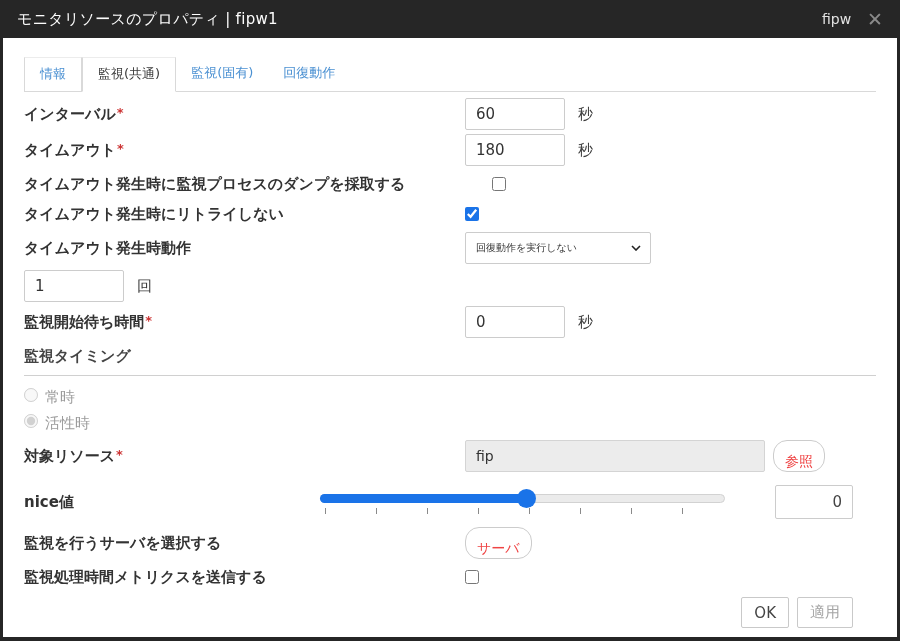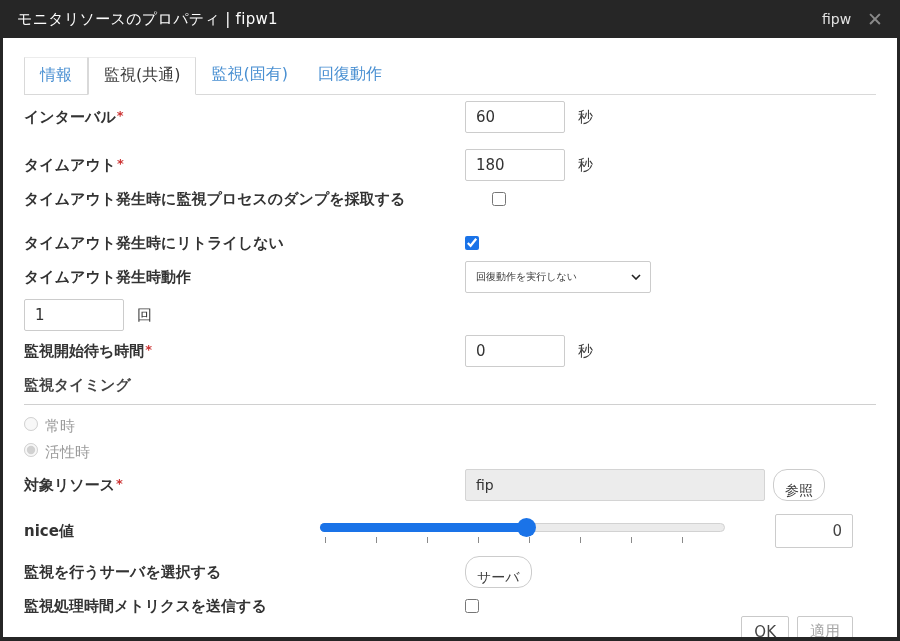--- a/index.html
+++ b/index.html
@@ -17,36 +17,36 @@
   .titlebar{height:38px;background:var(--titlebar);display:flex;align-items:center;flex:0 0 auto;
     padding:0 14px 0 14px;color:#fff;}
   .titlebar .title{font-size:15px;color:#fdfdfd;letter-spacing:.3px;}
   .titlebar .spacer{flex:1;}
   .titlebar .ctx{font-size:14px;color:#e2e2e2;margin-right:16px;}
   .titlebar .close{font-size:19px;color:#8a8a8a;font-weight:bold;cursor:pointer;line-height:1;}
   
   .content{flex:1;background:#fff;padding:0 21px;display:flex;flex-direction:column;overflow:hidden;}
   
   .tabs{display:flex;margin-top:18px;border-bottom:1px solid #d9d9d9;flex:0 0 auto;}
-  .tab{font-size:16px;color:var(--tab-link);padding:7px 15px 8px 15px;cursor:pointer;position:relative;top:1px;}
+  .tab{font-size:13px;color:var(--tab-link);padding:7px 15px 8px 15px;cursor:pointer;position:relative;top:1px;}
   .tab.boxed{border-left:1px solid #d9d9d9;border-right:1px solid #d9d9d9;border-top:1px solid #ececec;}
   .tab.active{color:#3a3a3a;background:#fff;border-left:1px solid #d9d9d9;border-right:1px solid #d9d9d9;
     border-top:1px solid #ececec;border-bottom:1px solid #fff;}
   
   .form{flex:1;display:flex;flex-direction:column;padding-top:6px;}
   .row{display:flex;align-items:center;}
   .row .lbl{width:441px;flex:0 0 441px;font-size:15px;font-weight:bold;color:var(--label);}
   .req{color:var(--required);font-size:13px;vertical-align:top;margin-left:1px;}
   .unit{font-size:15px;color:#3a3a3a;margin-left:13px;font-weight:normal;}
   input.num{width:100px;height:32px;border:1px solid var(--border);border-radius:2px;
     font-size:15px;color:#333;padding:0 10px;outline:none;}
   .r1{height:32px;}
-  .r2{margin-top:16px;height:32px;}
+  .r2{margin-top:4px;height:32px;}
   .r3{margin-top:4px;height:28px;gap:27px;}
-  .r4{margin-top:16px;height:28px;}
+  .r4{margin-top:2px;height:28px;}
   .r5{margin-top:4px;height:32px;}
   .r6{margin-top:6px;height:32px;}
   .r7{margin-top:4px;height:32px;}
   input[type=checkbox]{width:14px;height:14px;accent-color:var(--accent);cursor:pointer;}
   
   .select{width:186px;height:32px;border:1px solid var(--border);border-radius:2px;background:#fff;
     display:flex;align-items:center;justify-content:space-between;padding:0 9px 0 10px;cursor:pointer;}
   .select .sel-val{font-size:10px;color:#333;}
   .select .chev{width:10px;height:6px;flex:0 0 auto;}
   
@@ -56,21 +56,21 @@
   .radio-row{display:flex;align-items:flex-start;height:24px;}
   .radio-row.first{margin-top:12px;}
   .radio-row.second{margin-top:2px;}
   input[type=radio]{width:14px;height:14px;margin-right:7px;}
   .radio-lbl{font-size:15px;color:var(--muted);}
   
   .r-target{margin-top:2px;height:32px;}
   input.ro{width:300px;height:32px;background:#ececec;border:1px solid #d4d4d4;border-radius:2px;
     font-size:14px;color:#333;padding:0 10px;}
   .btn{height:32px;background:#fff;border:1px solid var(--border);border-radius:14px;
-    font-size:14px;color:#404040;padding:12px 11px;cursor:pointer;}
+    font-size:14px;color:#ef4444;padding:12px 11px;cursor:pointer;}
   .browse{margin-left:8px;}
   
   .r-nice{margin-top:13px;height:34px;}
   .r-nice .lbl{width:296px;flex:0 0 296px;}
   .slider{position:relative;width:405px;height:34px;flex:0 0 405px;cursor:pointer;}
   .slider .track{position:absolute;left:0;right:0;top:9px;height:9px;background:#ebebeb;
     border:1px solid #d2d2d2;border-radius:5px;}
   .slider .fill{position:absolute;left:0;top:9px;height:9px;width:51%;background:var(--accent);border-radius:5px;}
   .slider .thumb{position:absolute;top:4px;left:51%;width:19px;height:19px;margin-left:-10px;
     background:var(--accent);border-radius:50%;}

